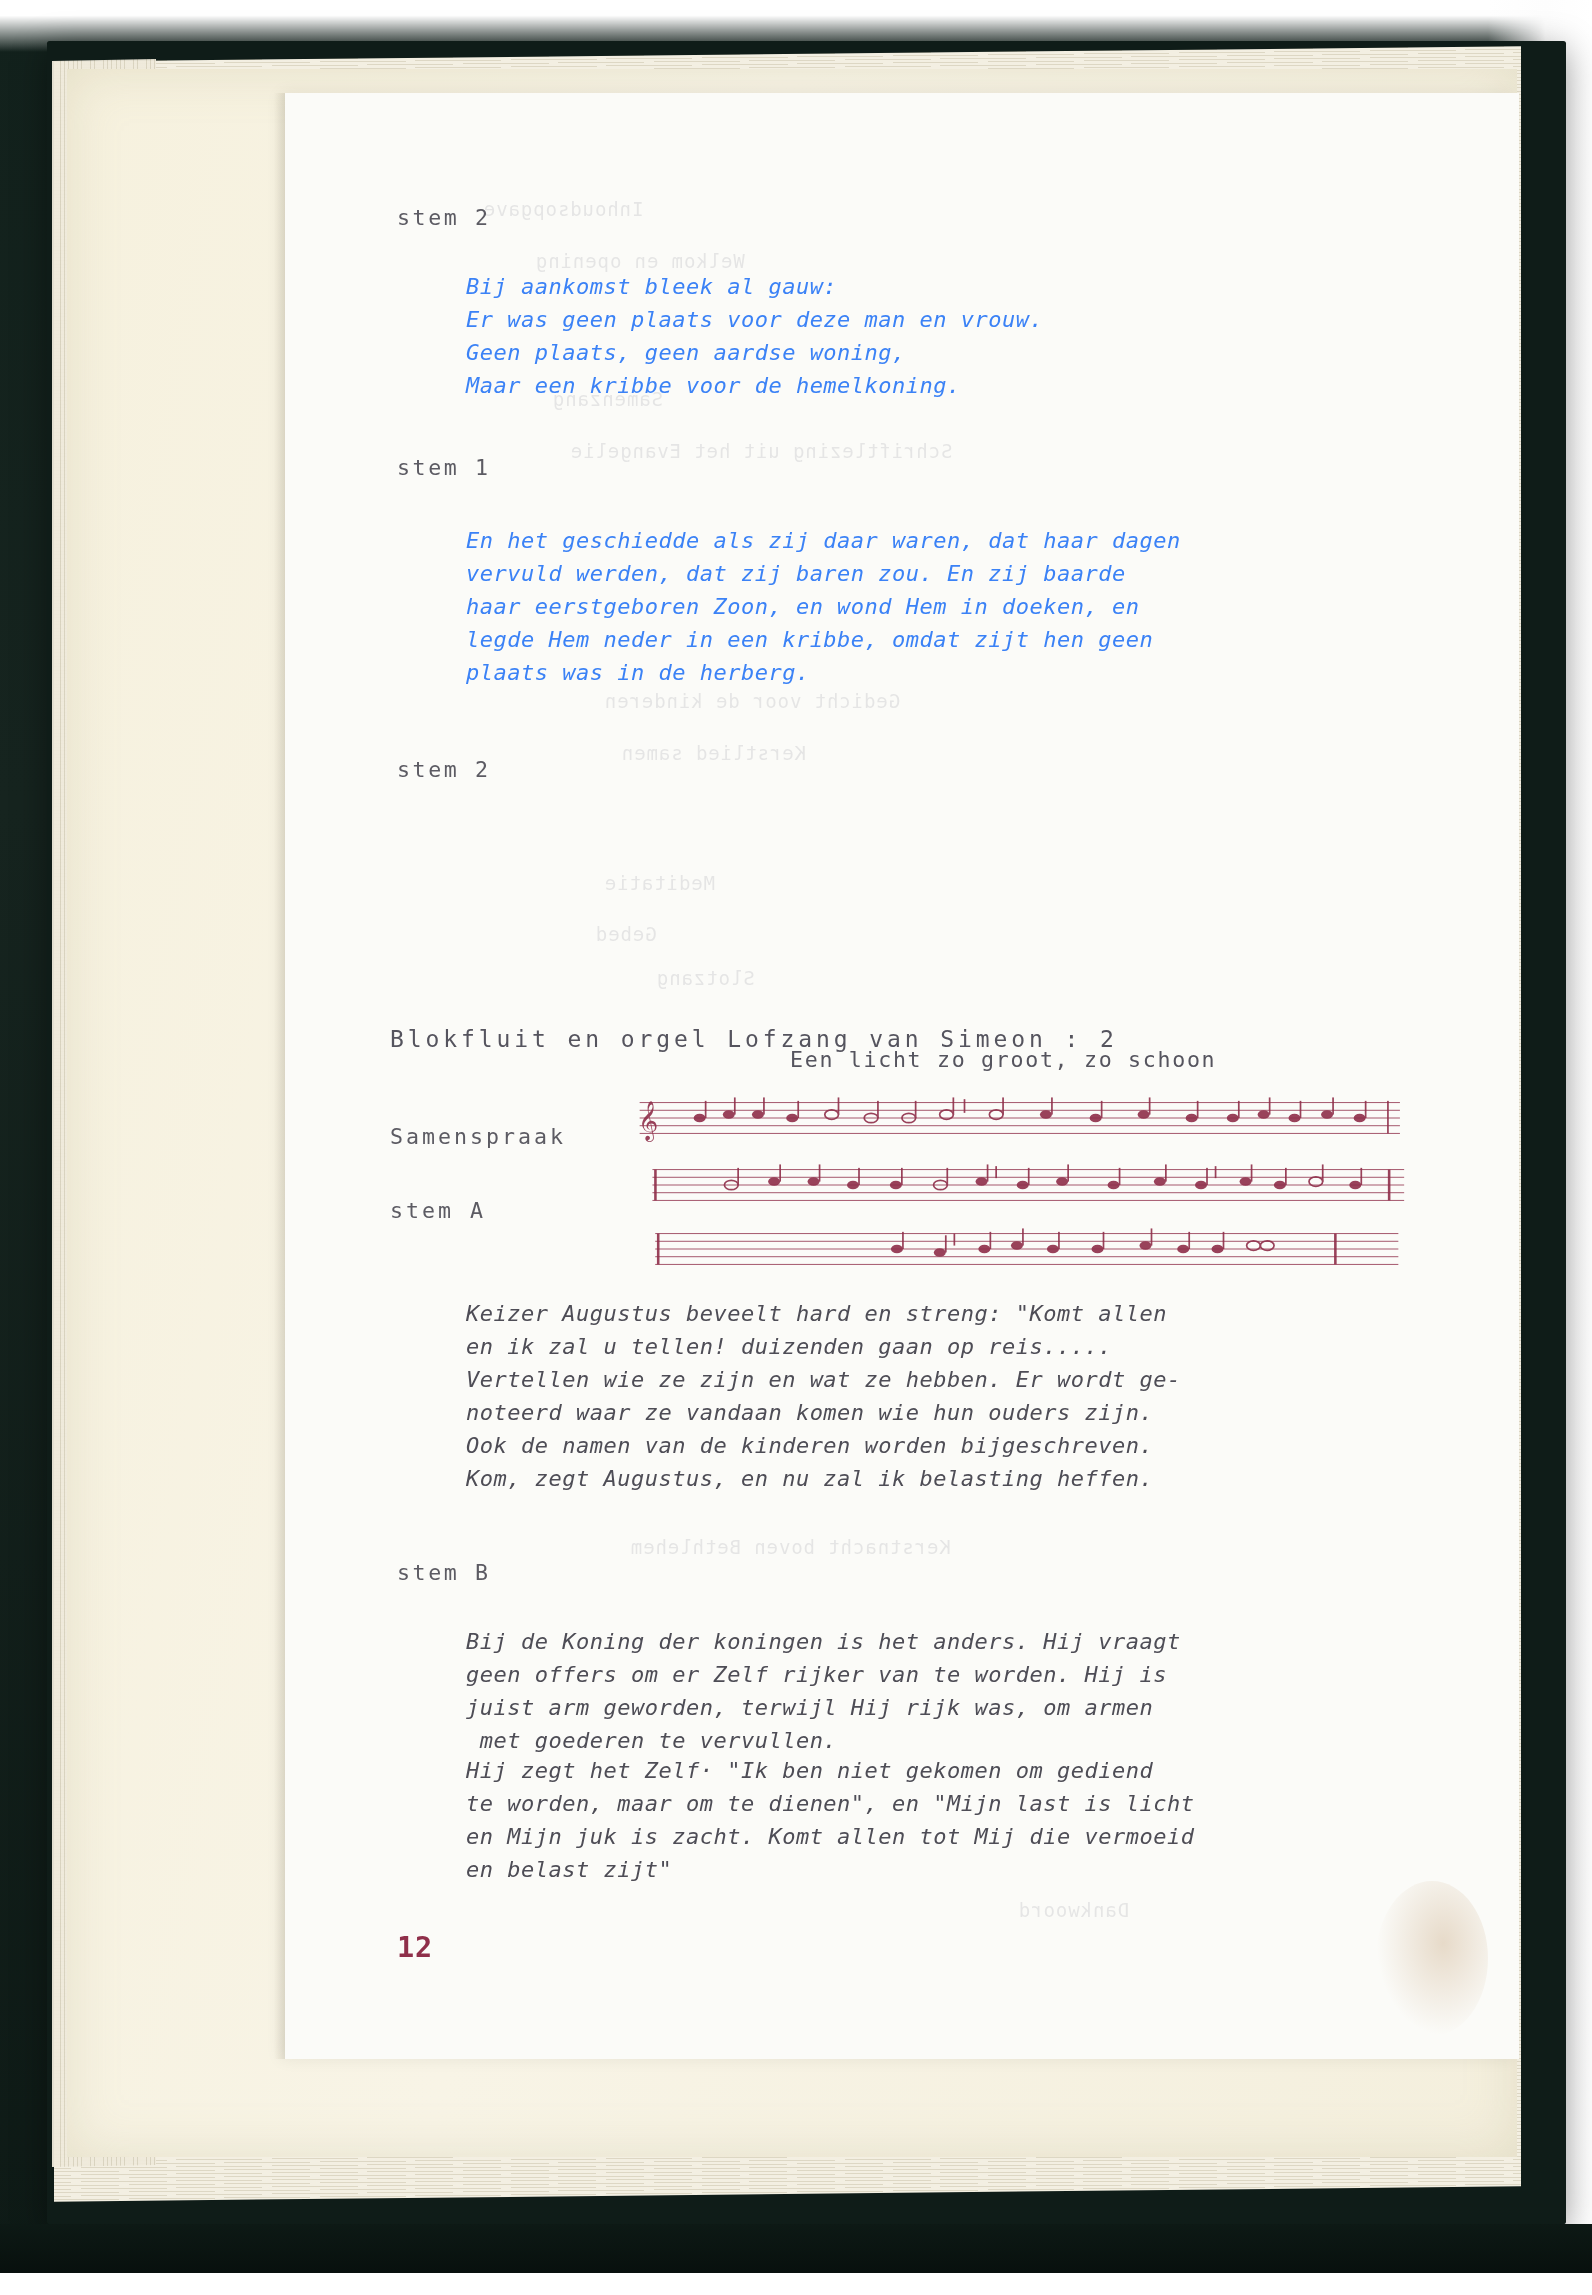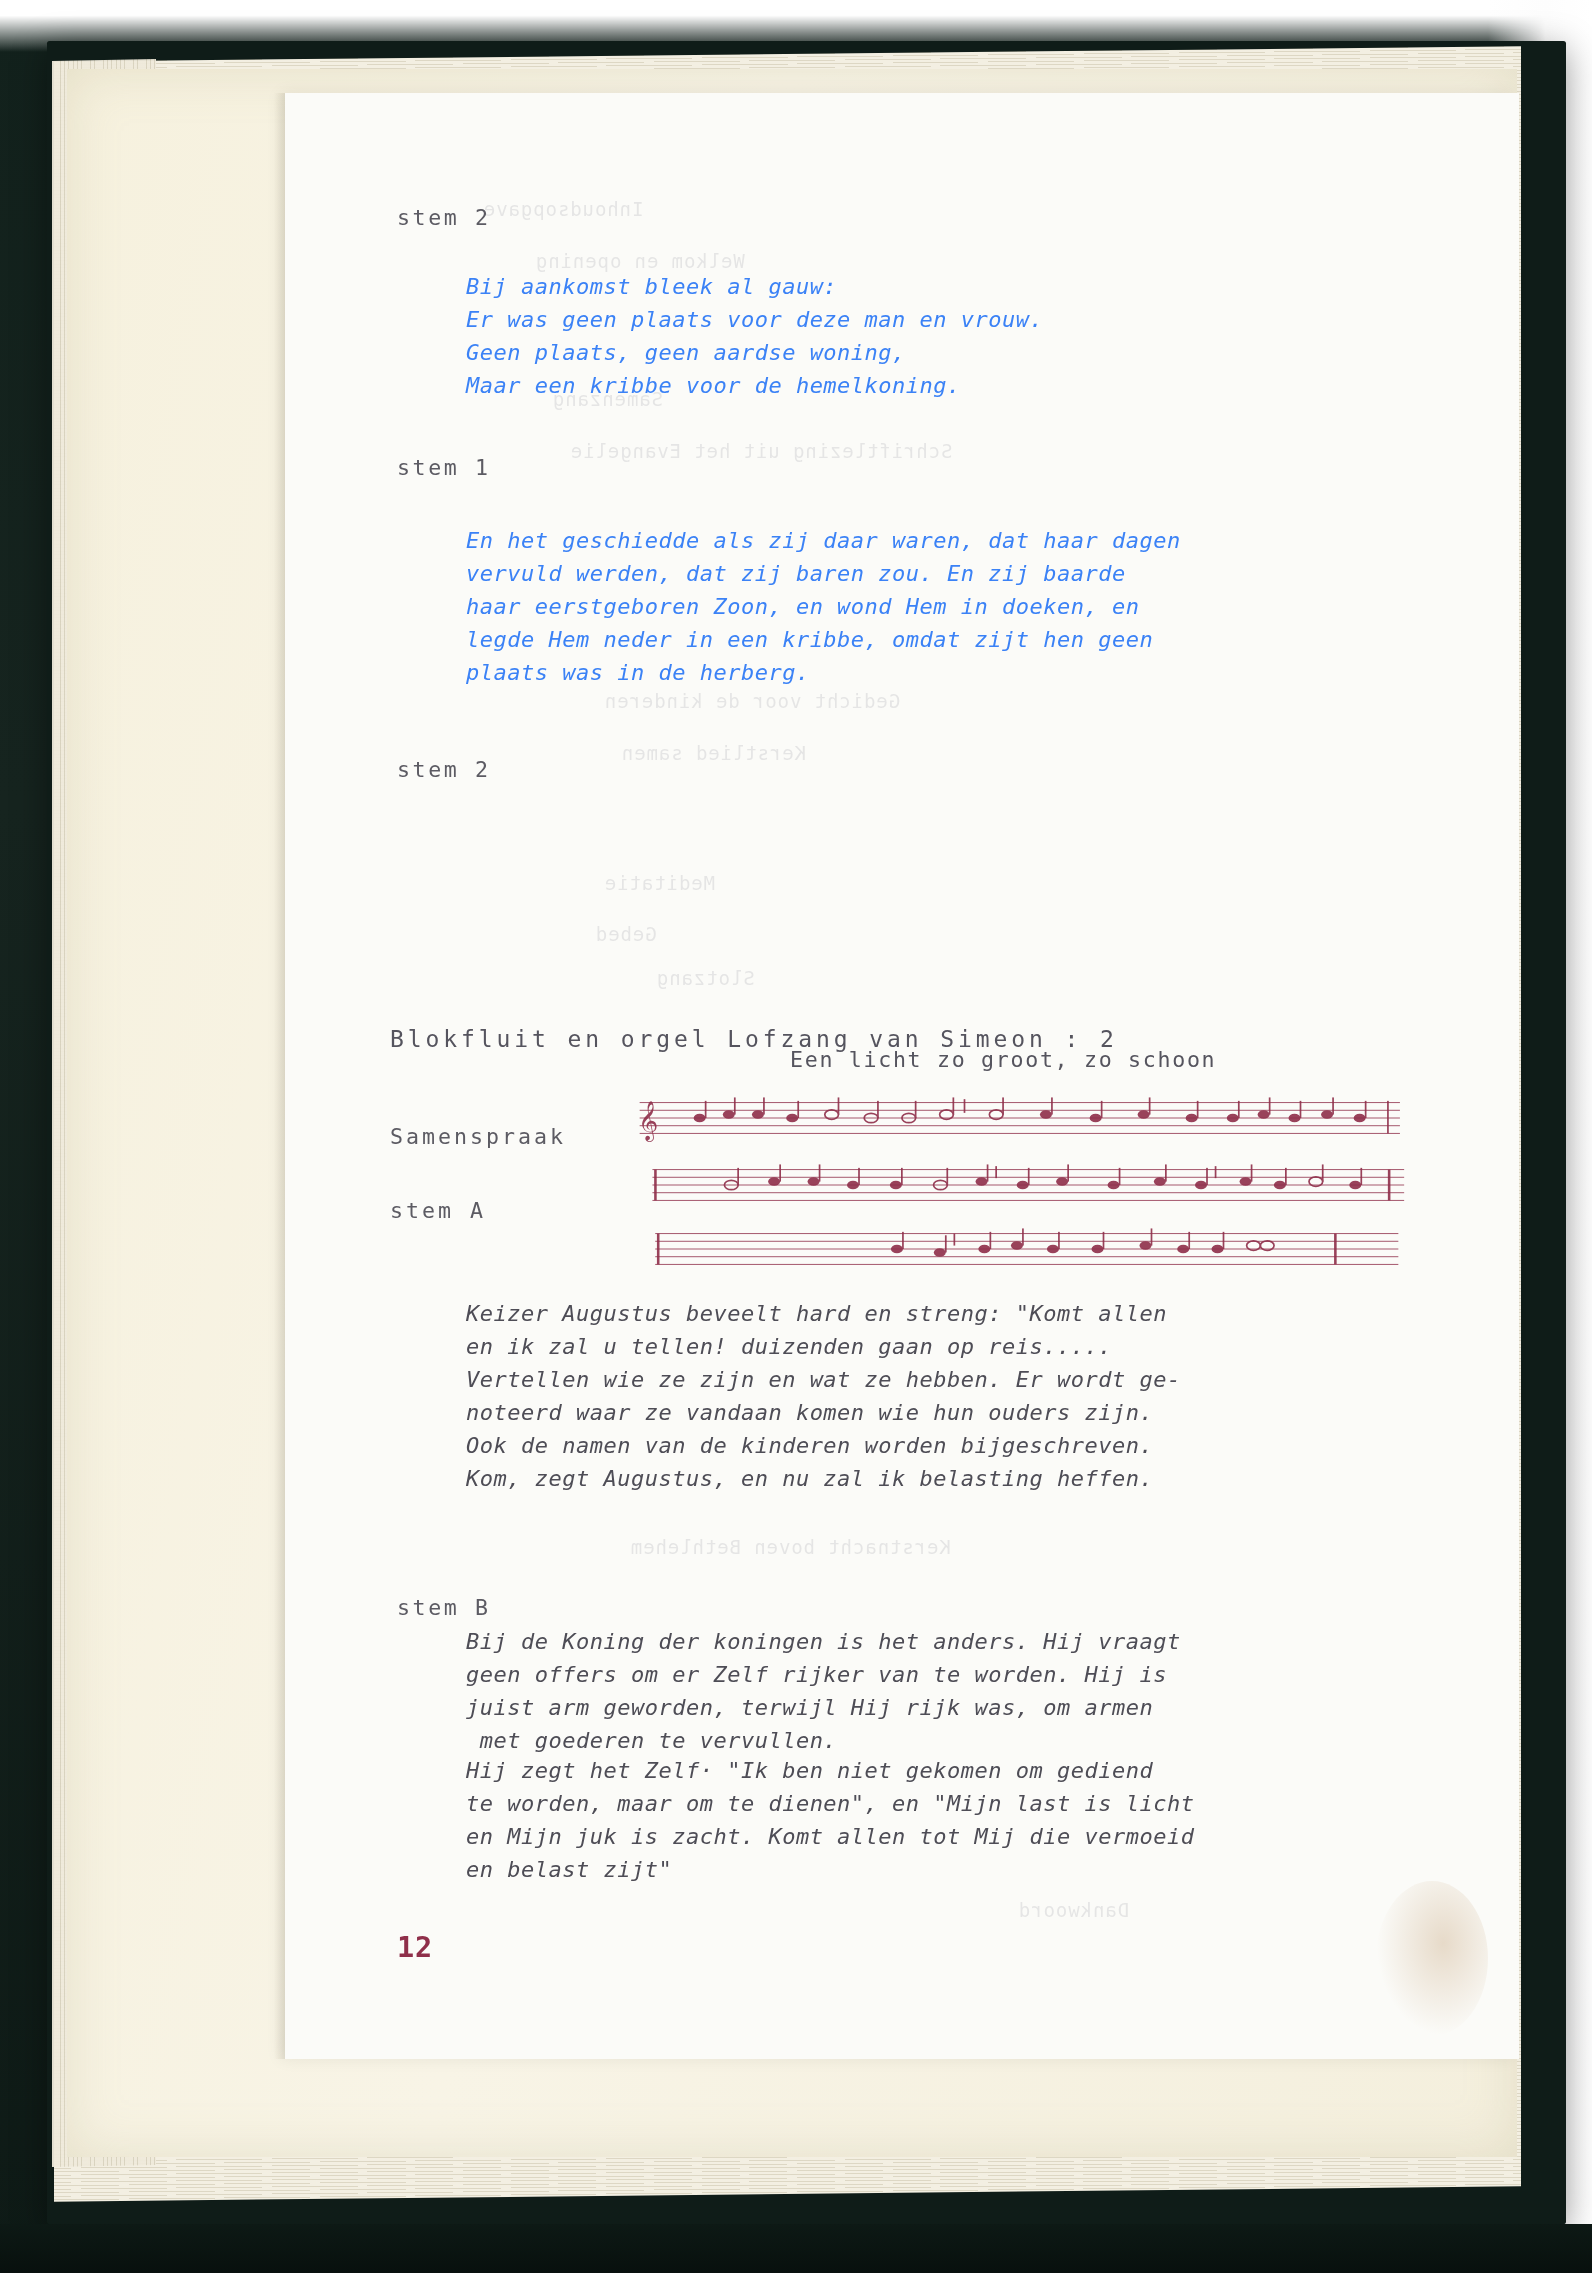--- a/index.html
+++ b/index.html
@@ -426,21 +426,21 @@
     </div>
   </div>
 
   <div class="prose" style="left:181px; top:1204px;">Keizer Augustus beveelt hard en streng: "Komt allen
 en ik zal u tellen! duizenden gaan op reis.....
 Vertellen wie ze zijn en wat ze hebben. Er wordt ge-
 noteerd waar ze vandaan komen wie hun ouders zijn.
 Ook de namen van de kinderen worden bijgeschreven.
 Kom, zegt Augustus, en nu zal ik belasting heffen.</div>
 
-  <div class="speaker" style="left:112px; top:1467px;margin-top:35px;">stem B</div>
+  <div class="speaker" style="left:112px; top:1467px;">stem B</div>
   <div class="prose" style="left:181px; top:1532px;">Bij de Koning der koningen is het anders. Hij vraagt
 geen offers om er Zelf rijker van te worden. Hij is
 juist arm geworden, terwijl Hij rijk was, om armen
  met goederen te vervullen.</div>
   <div class="prose" style="left:181px; top:1661px;">Hij zegt het Zelf· "Ik ben niet gekomen om gediend
 te worden, maar om te dienen", en "Mijn last is licht
 en Mijn juk is zacht. Komt allen tot Mij die vermoeid
 en belast zijt"</div>
 
   <div class="page-number" style="left:112px; top:1838px;">12</div>

